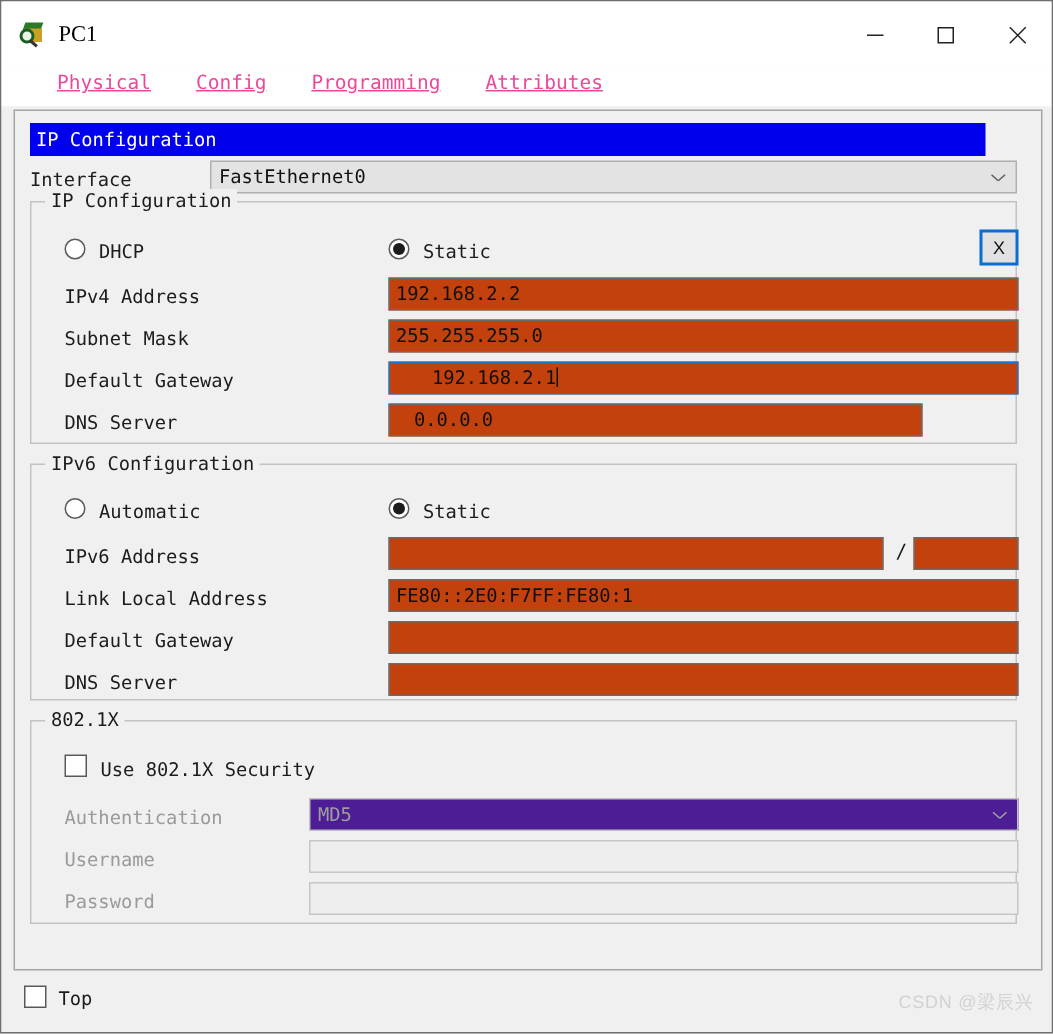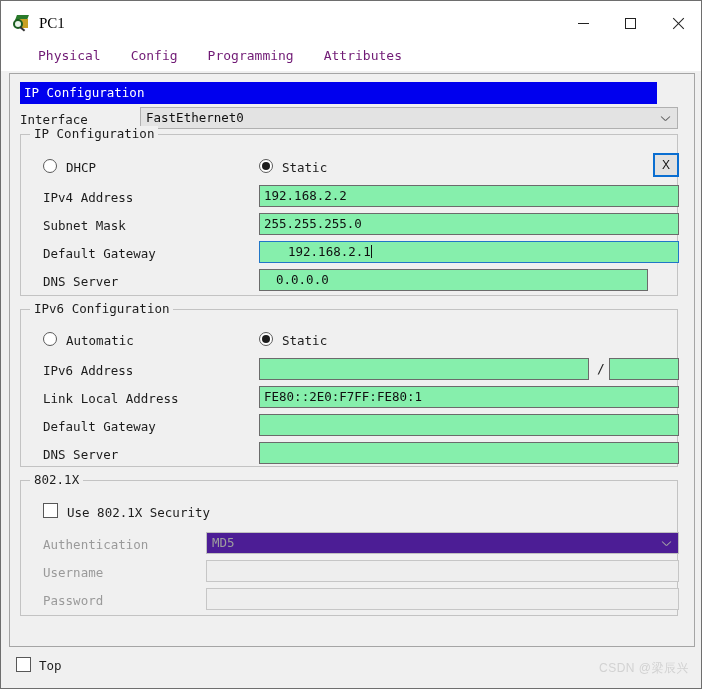--- a/index.html
+++ b/index.html
@@ -127,25 +127,26 @@
     height: 26px;
     background: #ffffff;
     display: flex;
     align-items: flex-end;
     padding-left: 22px;
     flex: none;
     box-sizing: border-box;
   }
   .tab {
     font-size: 13px;
-    color: #701a75;
+    color: #ec4899;
     padding: 0 15px 4px 15px;
     line-height: 16px;
     border-bottom: 3px solid transparent;
     white-space: nowrap;
+    text-decoration: underline;
   }
   .tab.active {
     border-bottom: 3px solid #1f3a5f;
   }
 
   
   .content {
     flex: 1 1 auto;
     background: #f0f0f0;
     position: relative;
@@ -274,21 +275,21 @@
     position: absolute;
     width: 15px; height: 15px;
     border: 1px solid #585858;
     background: #ffffff;
     box-sizing: border-box;
   }
 
   .textfield {
     position: absolute;
     box-sizing: border-box;
-    background: #86efac;
+    background: #c2410c;
     border: 1px solid #6b6b6b;
     height: 22px;
     font-size: 12.5px;
     color: #101010;
     line-height: 20px;
     padding-left: 4px;
     white-space: nowrap;
     overflow: hidden;
   }
   .textfield.focused {
@@ -408,21 +409,21 @@
         <div class="textfield" style="left:238px; top:78px; width:420px;">
           <span>255.255.255.0</span>
         </div>
 
         <div class="row-label" style="left:22px; top:110px;">Default Gateway</div>
         <div class="textfield focused" style="left:238px; top:106px; width:420px;">
           <span>192.168.2.1</span><span class="caret"></span>
         </div>
 
         <div class="row-label" style="left:22px; top:138px;">DNS Server</div>
-        <div class="textfield" style="left:238px; top:134px; width:389px;padding-left:16px;">
+        <div class="textfield" style="left:238px; top:134px; width:356px;padding-left:16px;">
           <span>0.0.0.0</span>
         </div>
       </div>
 
       <div class="group" style="left:10px; top:235px; width:658px; height:158px;">
         <div class="group-title">IPv6 Configuration</div>
 
         <div class="radio" style="left:22px; top:22px;"></div>
         <div class="radio-label" style="left:45px; top:23px;">Automatic</div>
 

